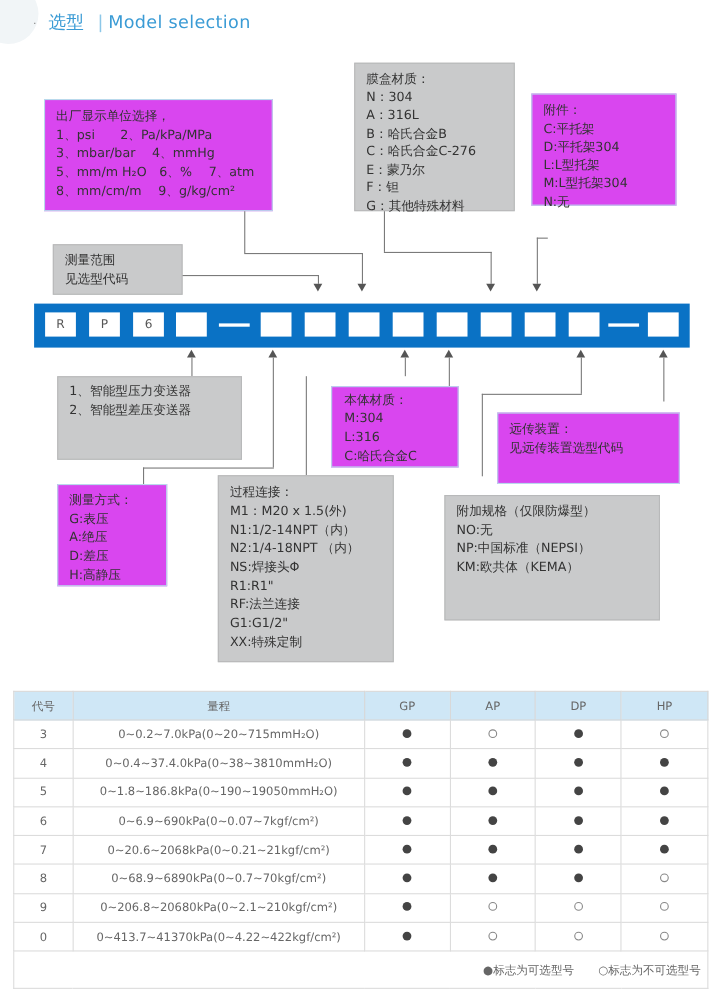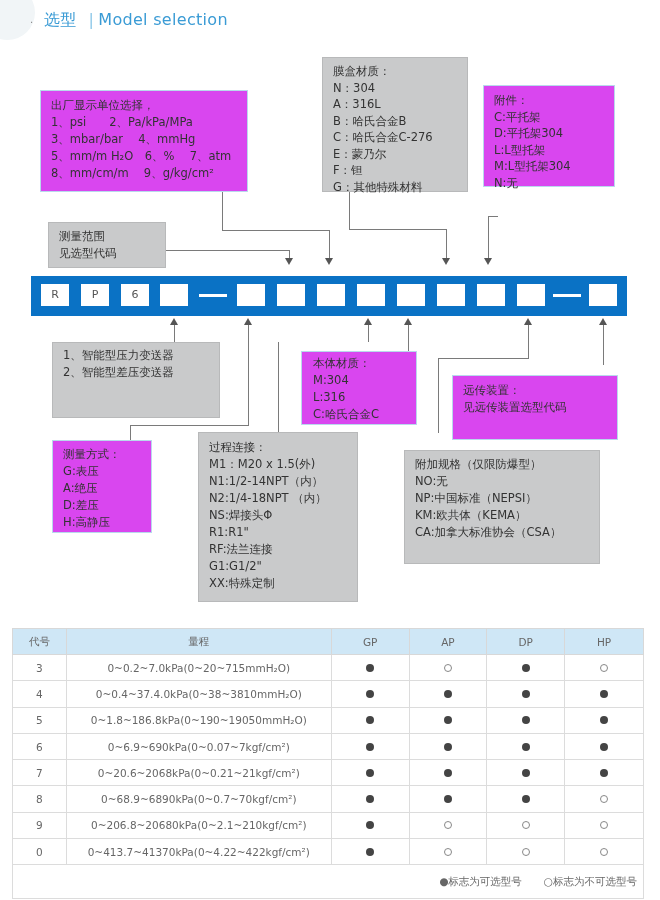--- a/index.html
+++ b/index.html
@@ -169,21 +169,20 @@
   <div class="line">RF:法兰连接</div>
   <div class="line">G1:G1/2"</div>
   <div class="line">XX:特殊定制</div>
 </div>
 
 <div class="box gray" style="left:404px; top:450px; width:196px; height:114px; padding-top:5px;">
   <div class="line">附加规格（仅限防爆型）</div>
   <div class="line">NO:无</div>
   <div class="line">NP:中国标准（NEPSI）</div>
   <div class="line">KM:欧共体（KEMA）</div>
-  <div class="line">CA:加拿大标准协会（CSA）</div>
 </div>
 
 <table class="spec">
   <colgroup>
     <col style="width:54px">
       <col style="width:265px">
       <col style="width:78px">
       <col style="width:78px">
       <col style="width:78px">
       <col style="width:79px">

